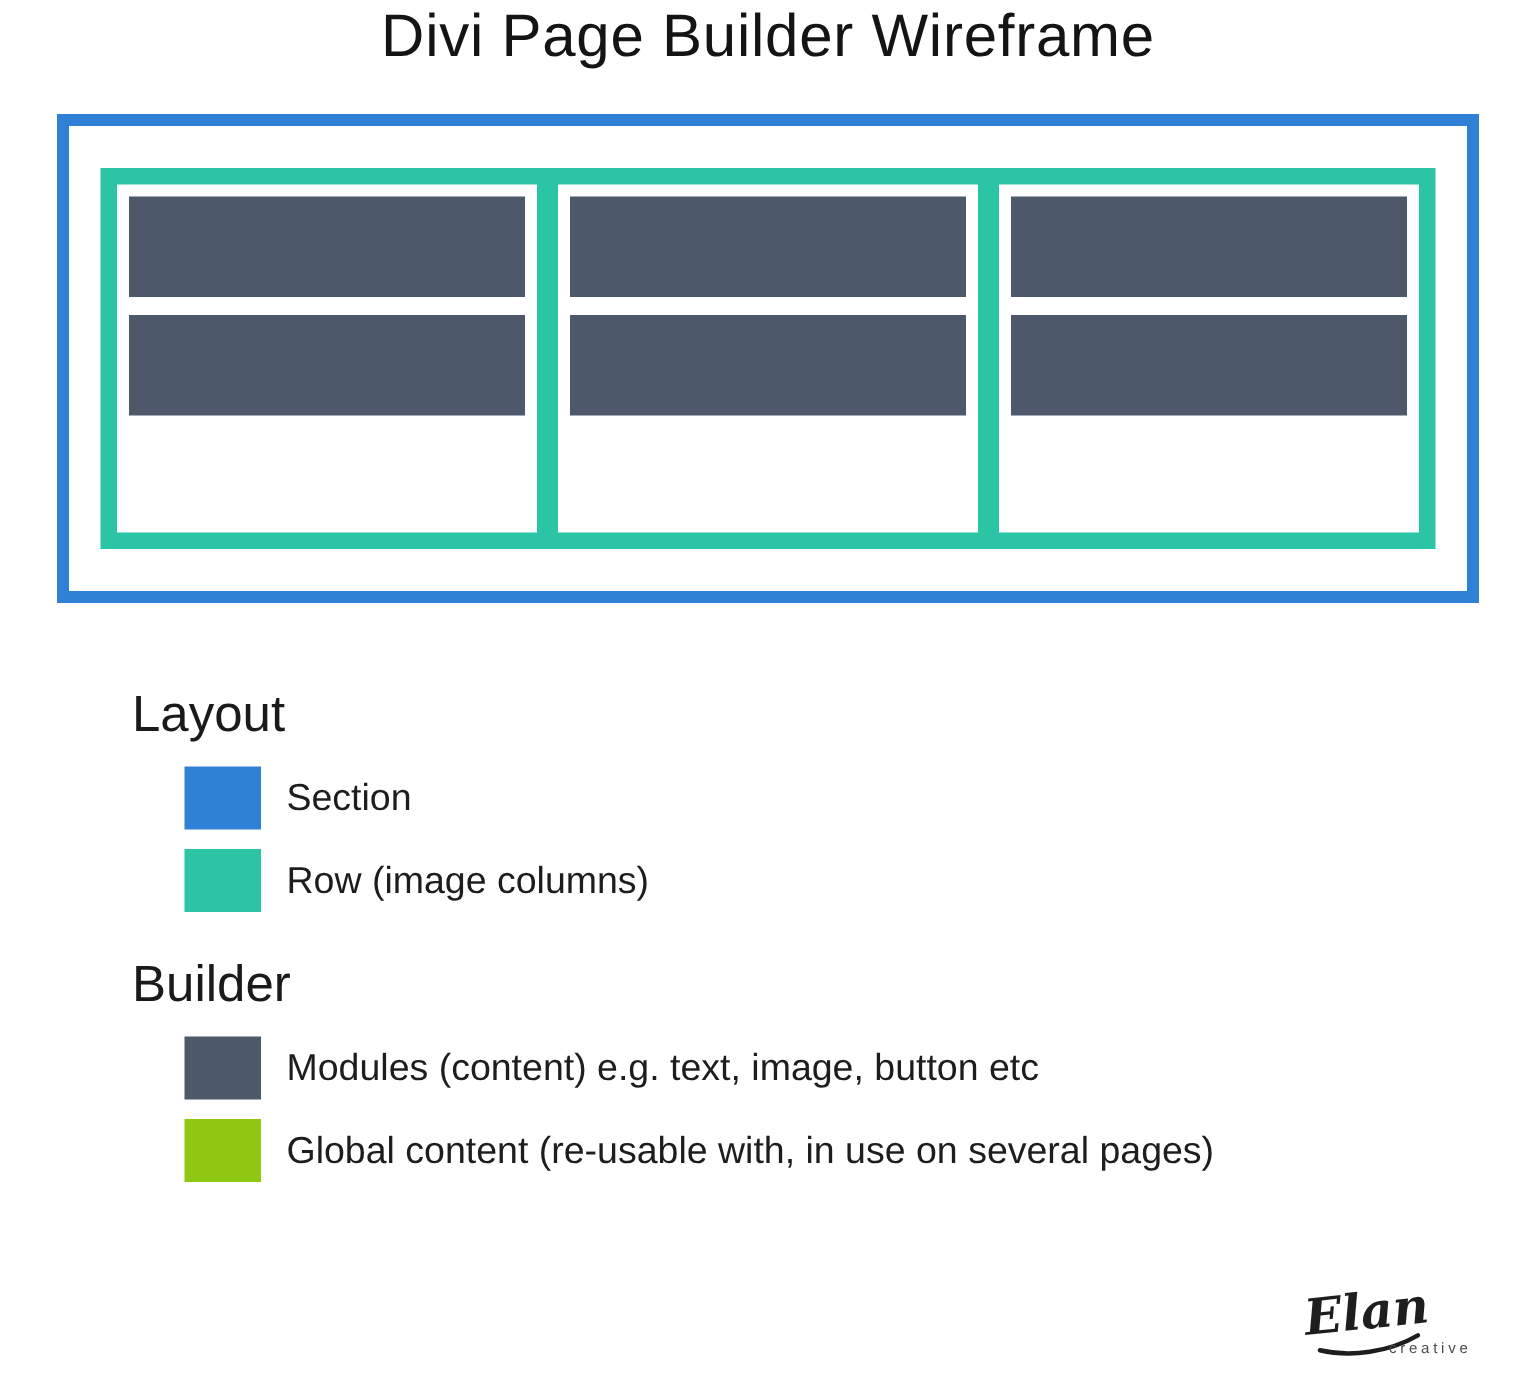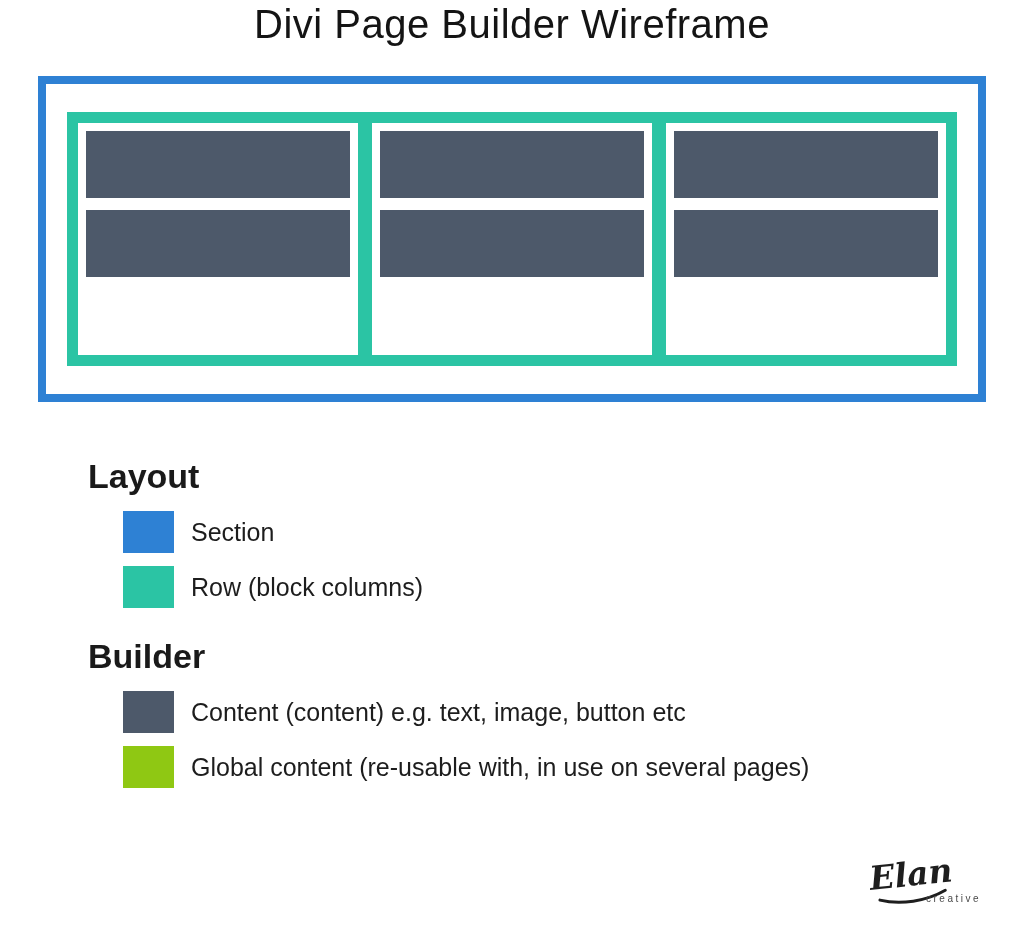--- a/index.html
+++ b/index.html
@@ -55,21 +55,21 @@
     height: 67px;
     background: #4d596a;
   }
 
   
   .legend { margin: 54px 0 0 88px; }
   .legend-heading {
     margin: 0;
     font-size: 34px;
     line-height: 41px;
-    font-weight: 700;
+    font-weight: 400;
     color: #1a1a1a;
   }
   .legend-heading.second { margin-top: 28px; }
   .legend-item {
     display: flex;
     align-items: center;
     margin: 13px 0 0 35px;
   }
   .legend-item.first-of-group { margin-top: 14px; }
   .swatch {
@@ -144,28 +144,28 @@
 
     <h2 class="legend-heading">Layout</h2>
 
     <div class="legend-item first-of-group">
       <span class="swatch" style="background: rgb(46, 129, 212);"></span>
       <span class="legend-label">Section</span>
     </div>
 
     <div class="legend-item">
       <span class="swatch" style="background: rgb(43, 196, 164);"></span>
-      <span class="legend-label">Row (block columns)</span>
+      <span class="legend-label">Row (image columns)</span>
     </div>
 
     <h2 class="legend-heading second">Builder</h2>
 
     <div class="legend-item first-of-group">
       <span class="swatch" style="background: rgb(77, 89, 106);"></span>
-      <span class="legend-label">Content (content) e.g. text, image, button etc</span>
+      <span class="legend-label">Modules (content) e.g. text, image, button etc</span>
     </div>
 
     <div class="legend-item">
       <span class="swatch" style="background: rgb(143, 200, 19);"></span>
       <span class="legend-label">Global content (re-usable with, in use on several pages)</span>
     </div>
 
   </div>
 
   <div class="logo">

